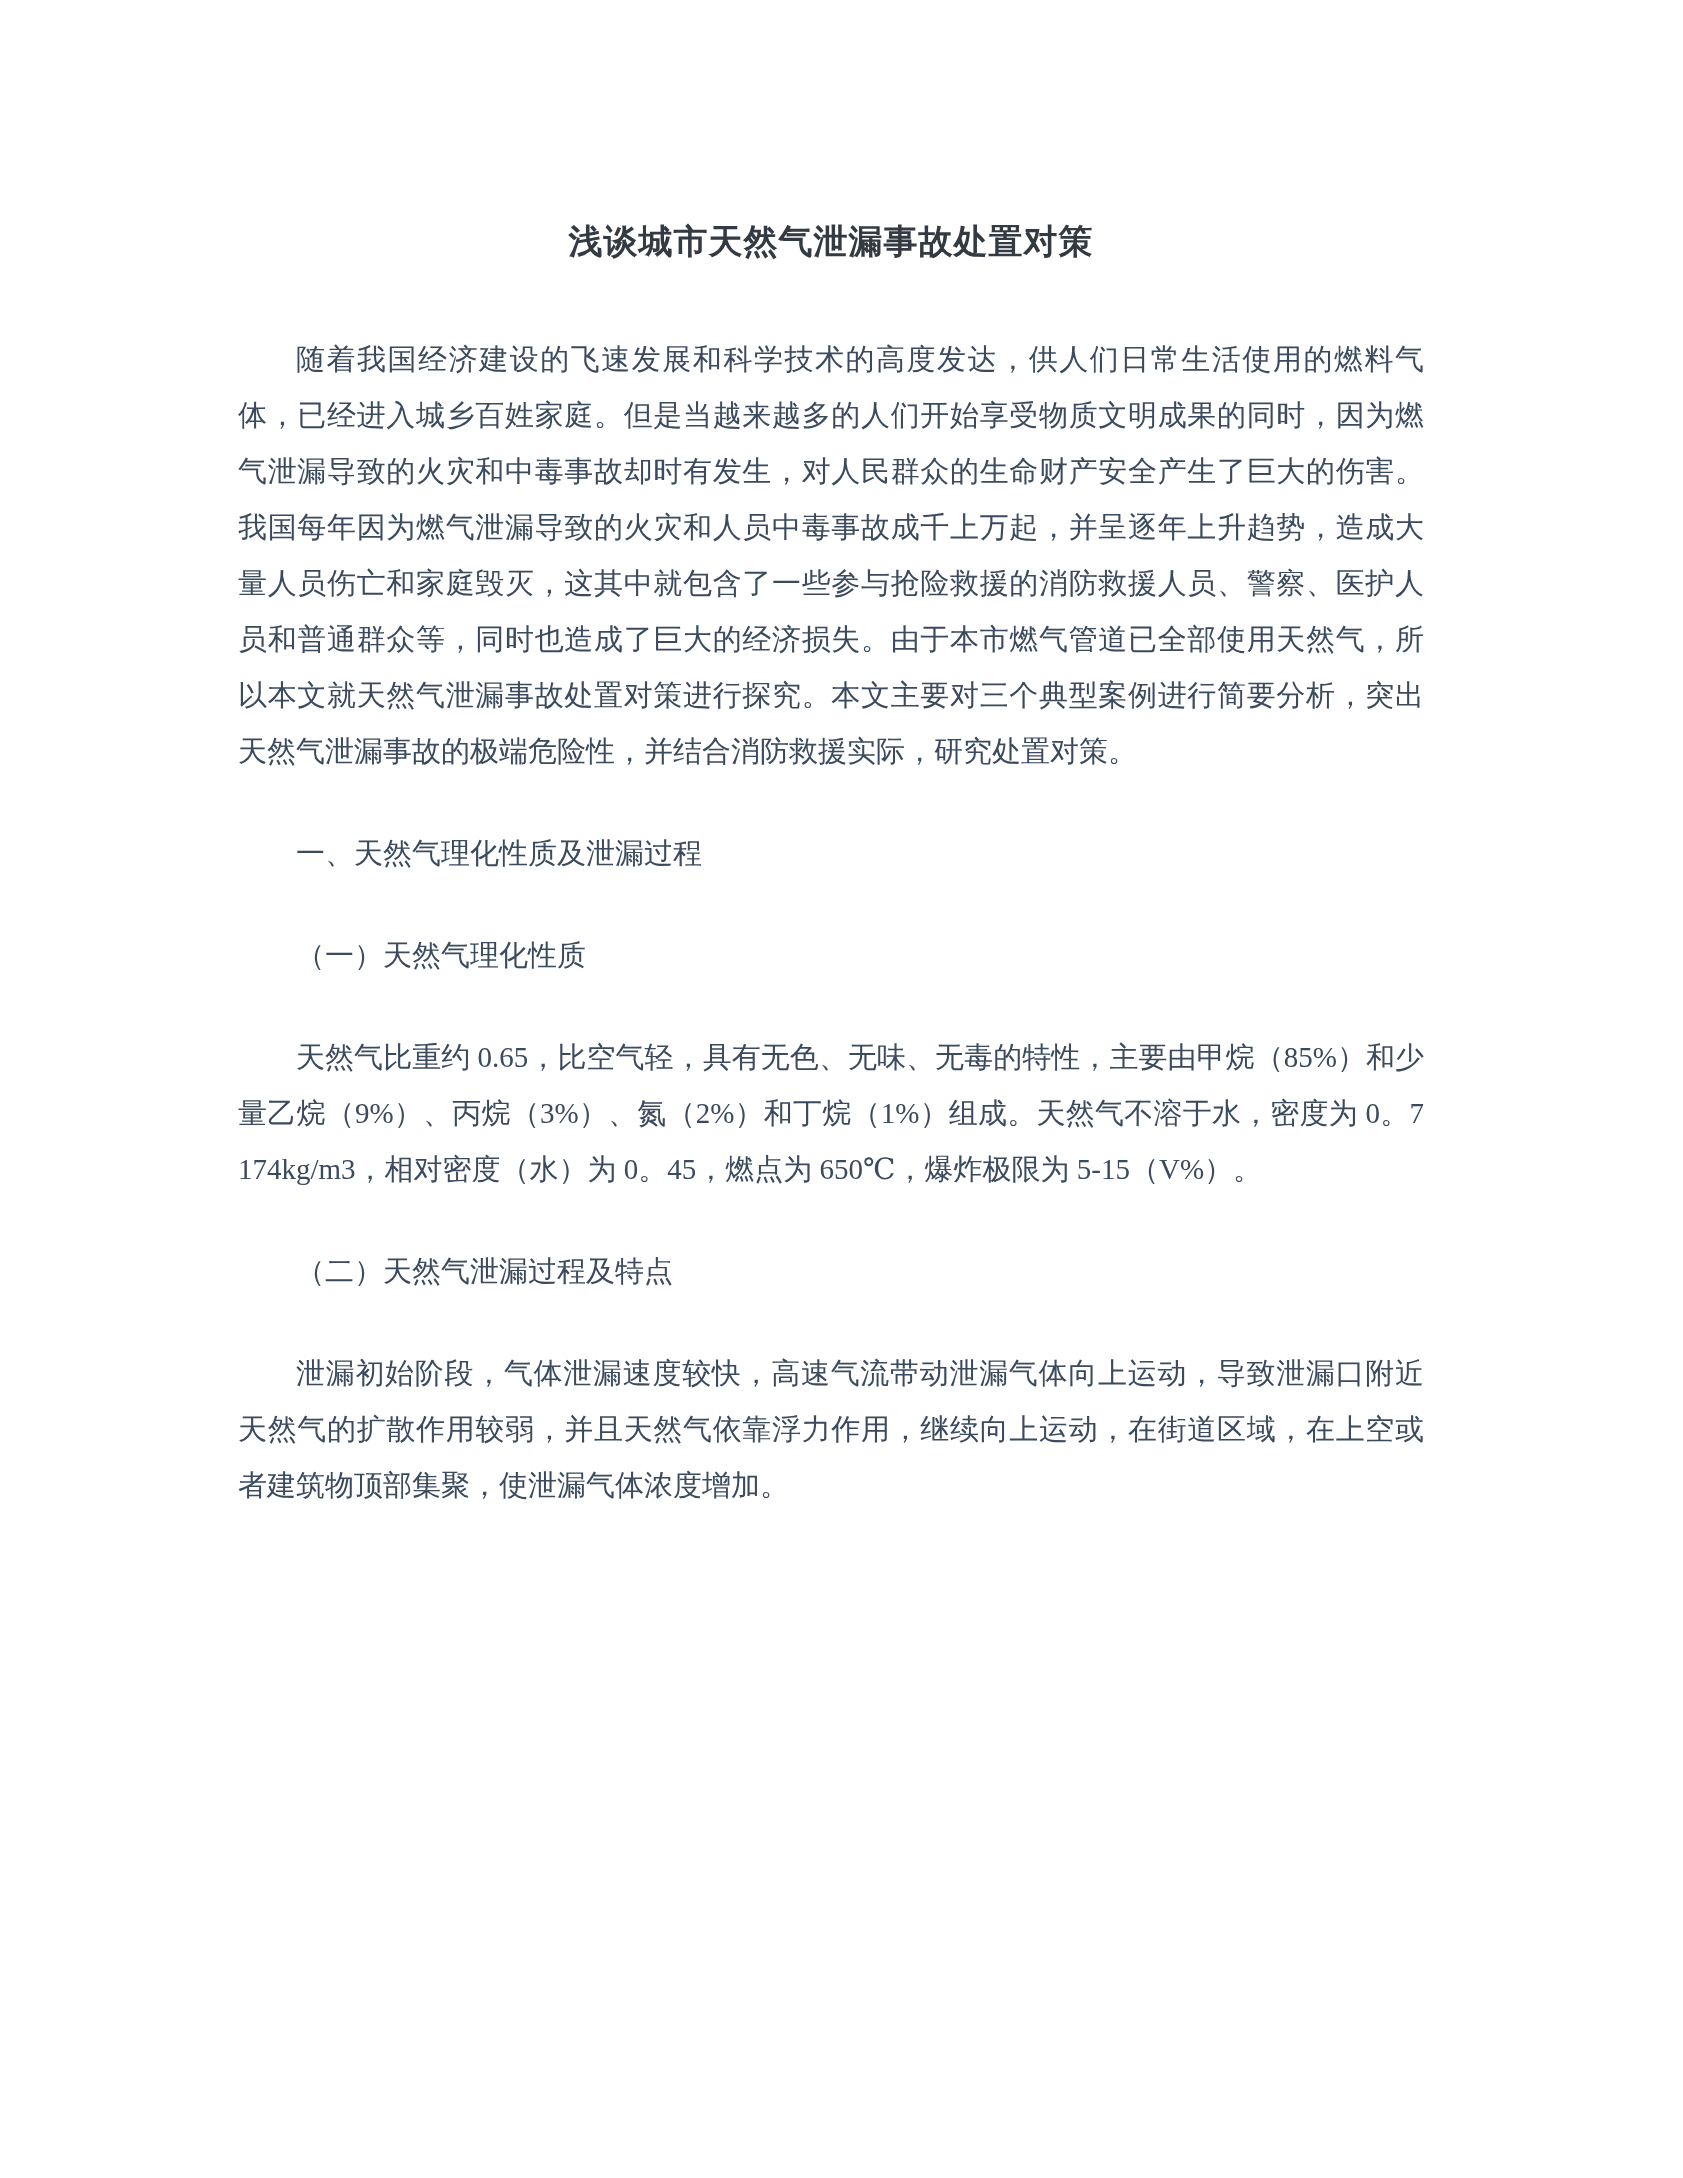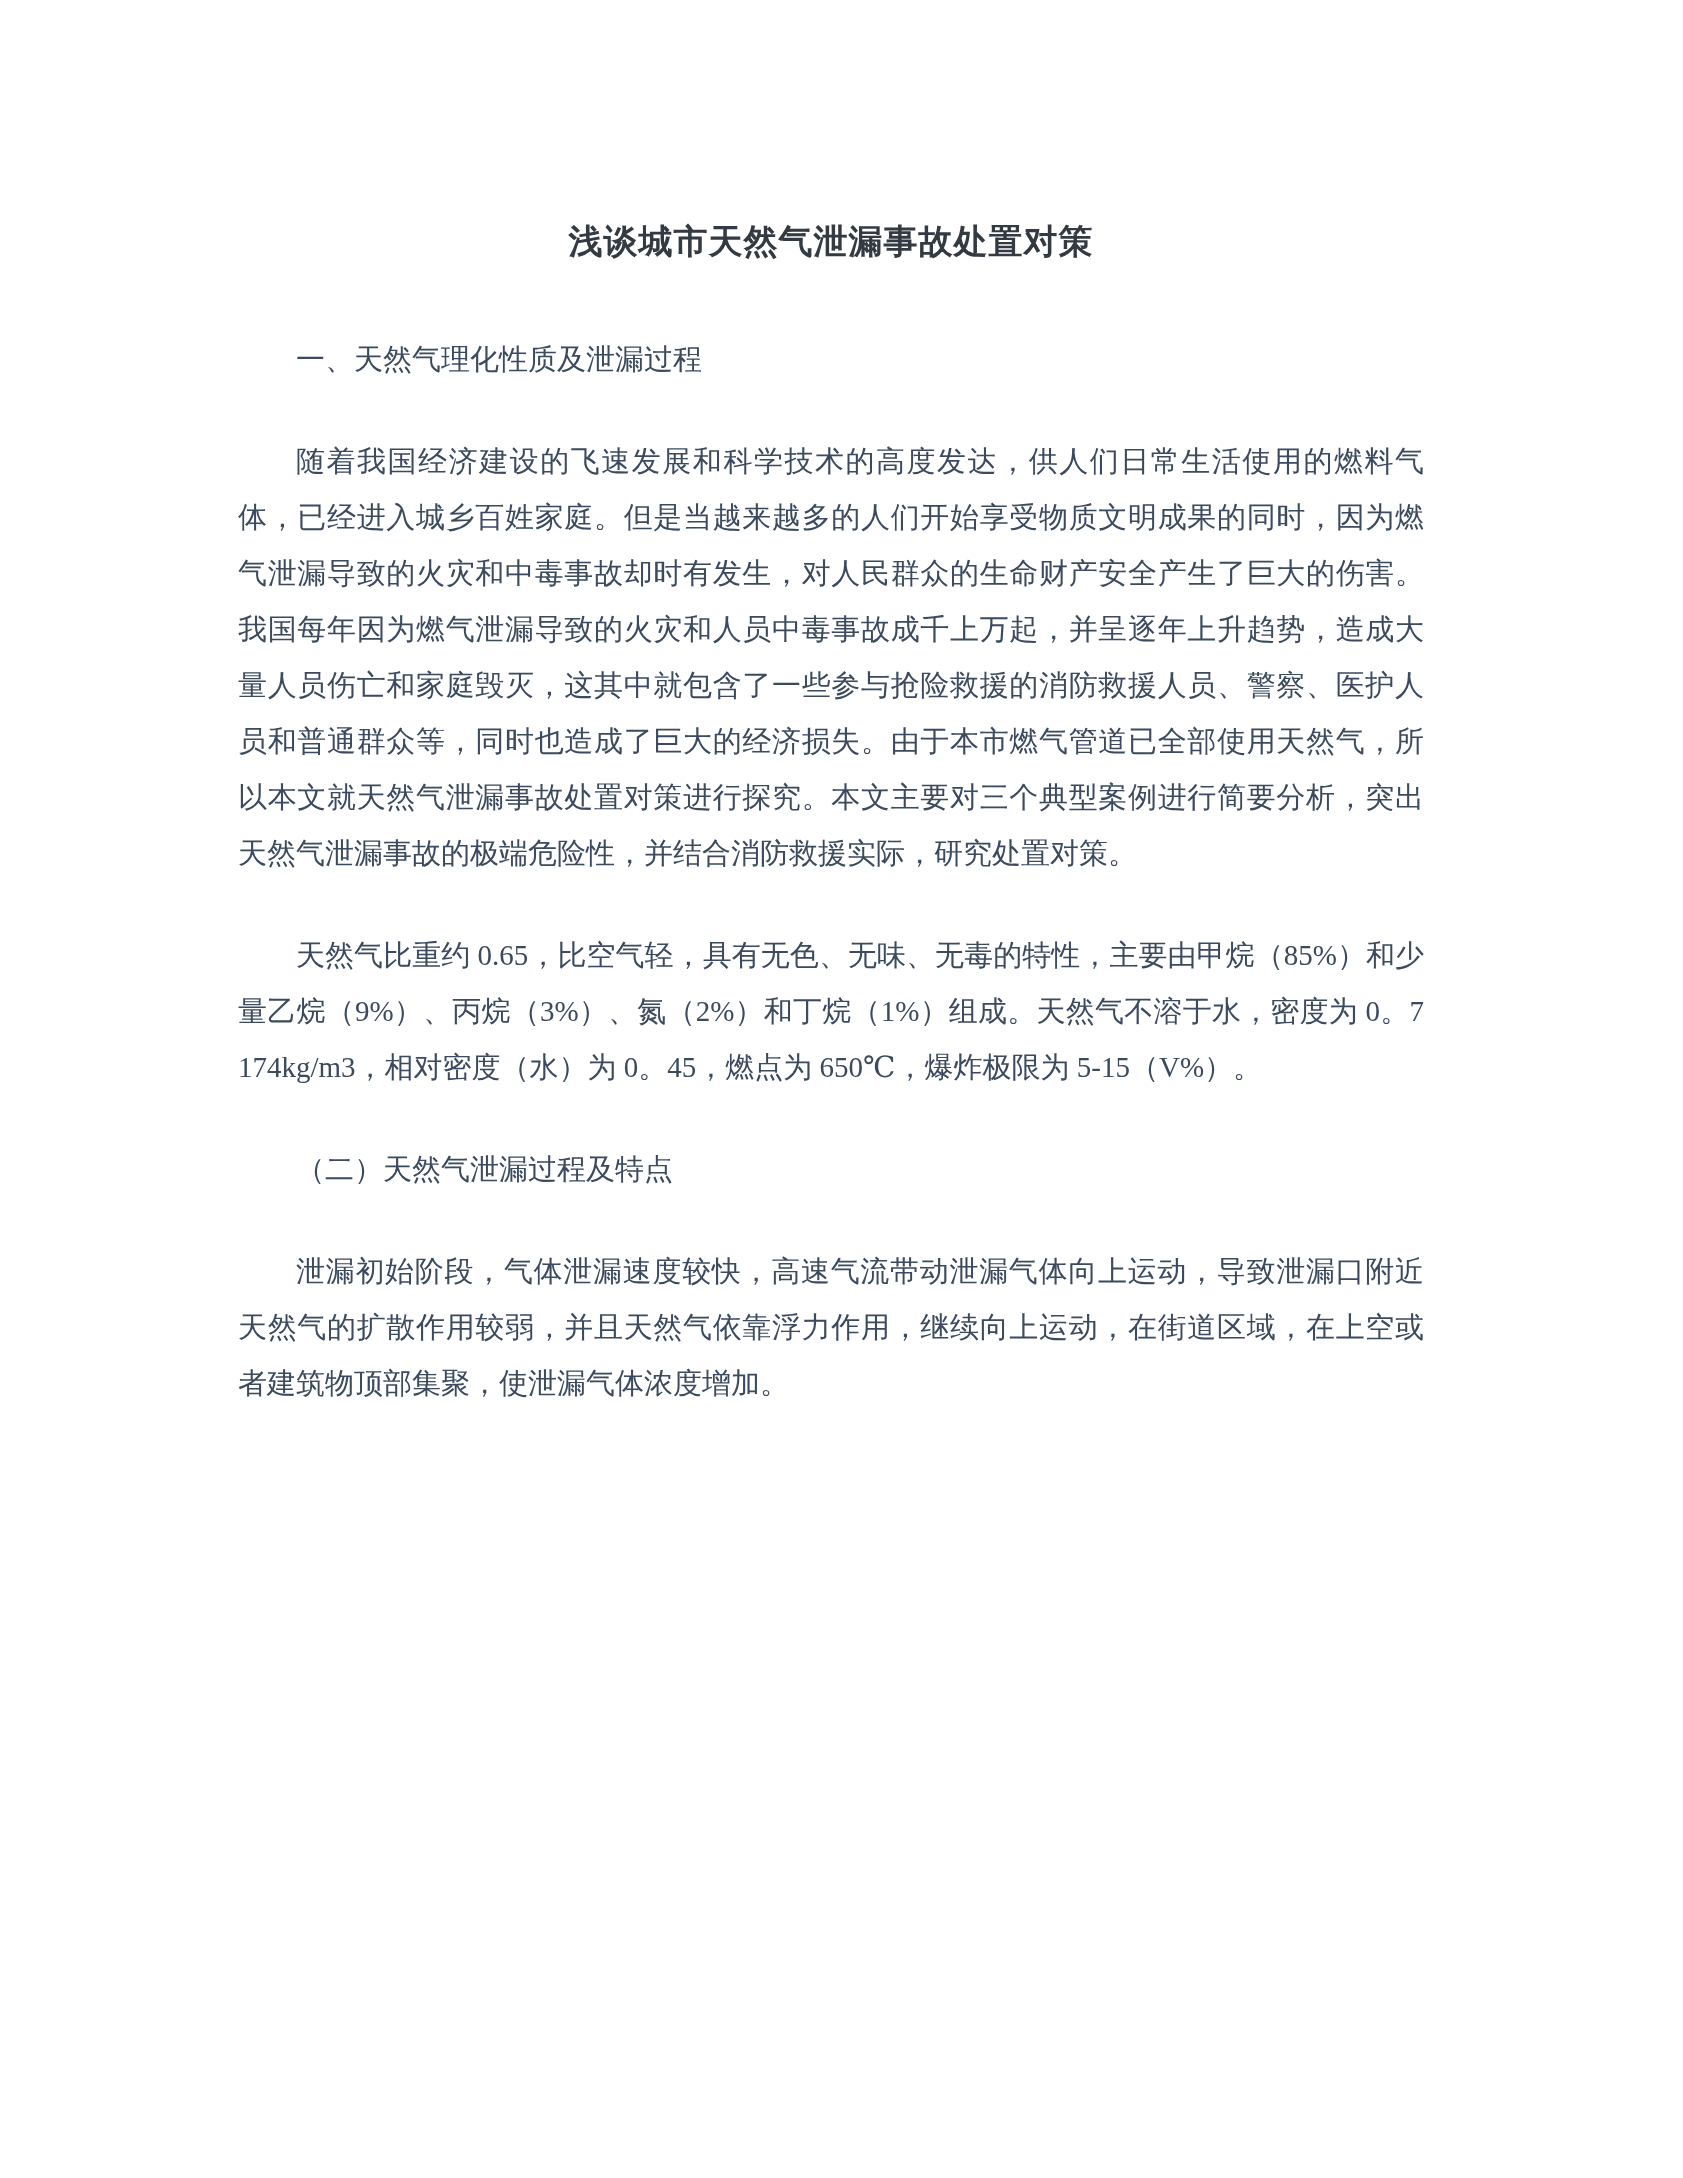--- a/index.html
+++ b/index.html
@@ -40,24 +40,25 @@
   .para.heading {
     text-align: left;
   }
 </style>
 </head>
 <body>
 
 <div class="page">
   <h1 class="doc-title">浅谈城市天然气泄漏事故处置对策</h1>
 
+  <p class="para">随着我国经济建设的飞速发展和科学技术的高度发达，供人们日常生活使用的燃料气体，已经进入城乡百姓家庭。但是当越来越多的人们开始享受物质文明成果的同时，因为燃气泄漏导致的火灾和中毒事故却时有发生，对人民群众的生命财产安全产生了巨大的伤害。我国每年因为燃气泄漏导致的火灾和人员中毒事故成千上万起，并呈逐年上升趋势，造成大量人员伤亡和家庭毁灭，这其中就包含了一些参与抢险救援的消防救援人员、警察、医护人员和普通群众等，同时也造成了巨大的经济损失。由于本市燃气管道已全部使用天然气，所以本文就天然气泄漏事故处置对策进行探究。本文主要对三个典型案例进行简要分析，突出天然气泄漏事故的极端危险性，并结合消防救援实际，研究处置对策。</p>
+
   <p class="para heading">一、天然气理化性质及泄漏过程</p>
 
-  <p class="para">随着我国经济建设的飞速发展和科学技术的高度发达，供人们日常生活使用的燃料气体，已经进入城乡百姓家庭。但是当越来越多的人们开始享受物质文明成果的同时，因为燃气泄漏导致的火灾和中毒事故却时有发生，对人民群众的生命财产安全产生了巨大的伤害。我国每年因为燃气泄漏导致的火灾和人员中毒事故成千上万起，并呈逐年上升趋势，造成大量人员伤亡和家庭毁灭，这其中就包含了一些参与抢险救援的消防救援人员、警察、医护人员和普通群众等，同时也造成了巨大的经济损失。由于本市燃气管道已全部使用天然气，所以本文就天然气泄漏事故处置对策进行探究。本文主要对三个典型案例进行简要分析，突出天然气泄漏事故的极端危险性，并结合消防救援实际，研究处置对策。</p>
-
+  <p class="para heading">（一）天然气理化性质</p>
 
   <p class="para">天然气比重约 0.65，比空气轻，具有无色、无味、无毒的特性，主要由甲烷（85%）和少量乙烷（9%）、丙烷（3%）、氮（2%）和丁烷（1%）组成。天然气不溶于水，密度为 0。7174kg/m3，相对密度（水）为 0。45，燃点为 650℃，爆炸极限为 5-15（V%）。</p>
 
 
   <p class="para heading">（二）天然气泄漏过程及特点</p>
 
   <p class="para">泄漏初始阶段，气体泄漏速度较快，高速气流带动泄漏气体向上运动，导致泄漏口附近天然气的扩散作用较弱，并且天然气依靠浮力作用，继续向上运动，在街道区域，在上空或者建筑物顶部集聚，使泄漏气体浓度增加。</p>
 
 </div>
 

